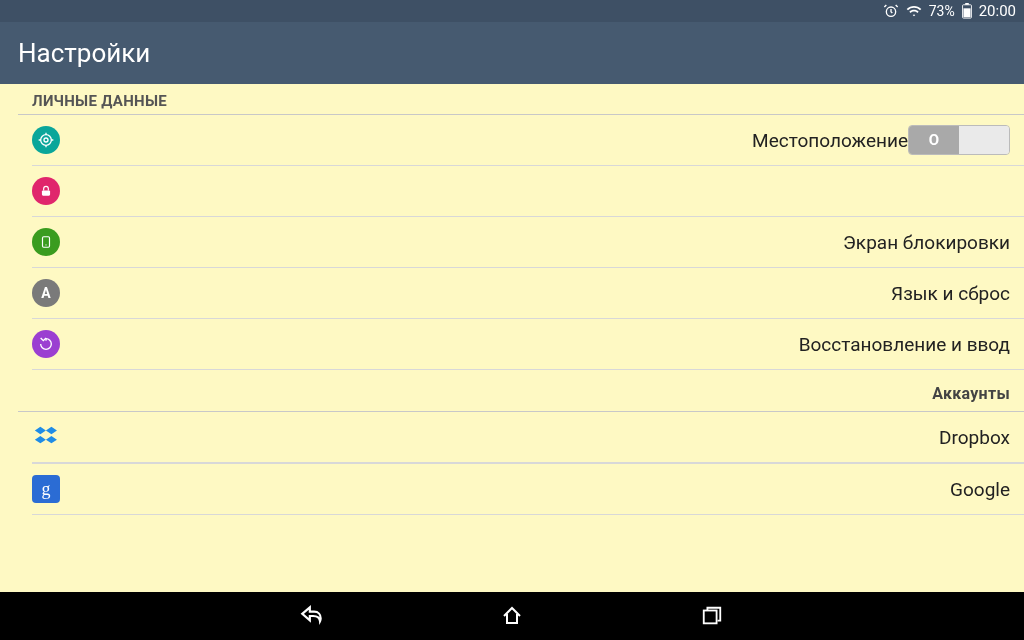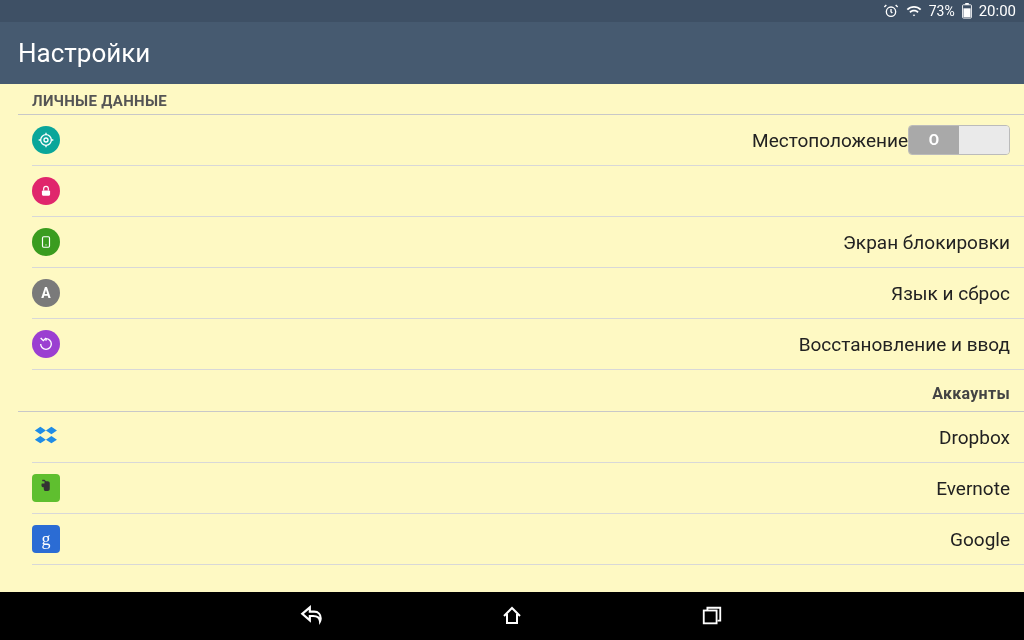--- a/index.html
+++ b/index.html
@@ -142,28 +142,20 @@
     <div class="row">
       <div class="acc-icon">
         <svg width="26" height="26" viewBox="0 0 24 24" fill="#1f8ce6">
             <path d="M6 2l6 4-6 4-6-4 6-4zm12 0l6 4-6 4-6-4 6-4zM6 12l6 4-6 4-6-4 6-4zm12 0l6 4-6 4-6-4 6-4z" transform="scale(0.85) translate(2,1)"></path>
           </svg>
       </div>
       <div class="label">Dropbox</div>
     </div>
     <div class="divider"></div>
 
-    <div class="row">
-      <div class="acc-icon" style="background:#5fbf2f">
-        <svg width="18" height="18" viewBox="0 0 24 24" fill="#333">
-            <path d="M7 3h3v3H7c-1 0-1 1-1 1v2c0 2 2 2 2 2h1v2c0 3 2 3 2 3h3c2 0 3-1 3-3v-7c0-2-1-3-3-3h-2l-2-2H7z"></path>
-          </svg>
-      </div>
-      <div class="label">Evernote</div>
-    </div>
     <div class="divider"></div>
 
     <div class="row">
       <div class="acc-icon" style="background:#2b6cd4">
         <span style="color:#fff;font-size:18px;font-weight:400;font-family:Georgia,serif">g</span>
       </div>
       <div class="label">Google</div>
     </div>
     <div class="divider"></div>
 

